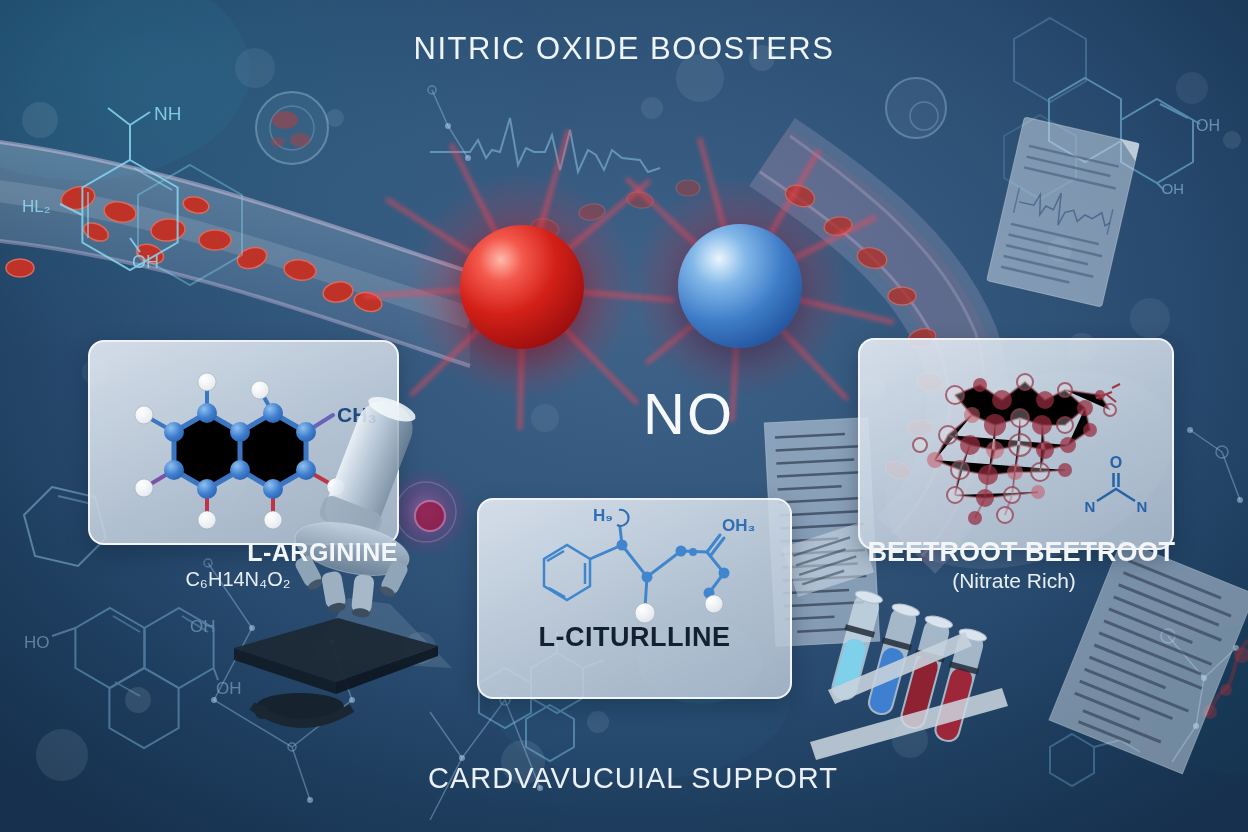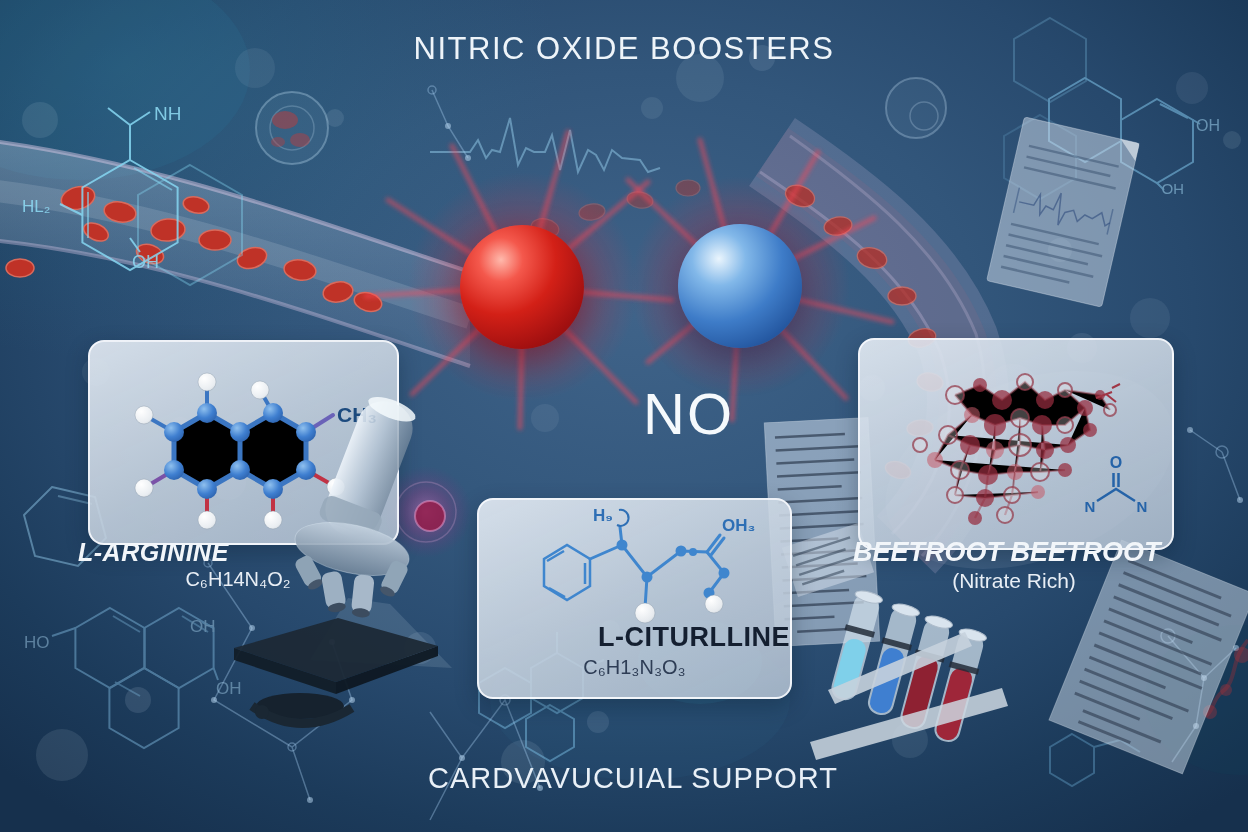--- a/index.html
+++ b/index.html
@@ -26,23 +26,23 @@
     position:absolute;z-index:3;border-radius:16px;
     background:linear-gradient(155deg, rgba(224,232,241,0.93) 0%, rgba(198,210,223,0.88) 55%, rgba(180,194,210,0.85) 100%);
     border:2px solid rgba(250,252,255,0.85);
     box-shadow:0 8px 22px rgba(8,22,40,0.30);
     margin-top:28px;
   }
   #card-arginine{left:88px;top:312px;width:307px;height:201px;}
   #card-citrulline{left:477px;top:470px;width:311px;height:197px;}
   #card-beetroot{left:858px;top:310px;width:312px;height:208px;}
   .card svg{position:absolute;left:0;top:0;}
-  .cit-title{left:0;top:122px;width:100%;text-align:right;color:#141f30;font-size:27px;font-weight:700;letter-spacing:0.5px;}
+  .cit-title{left:0;top:122px;width:100%;text-align:center;color:#141f30;font-size:27px;font-weight:700;letter-spacing:0.5px;}
   .cit-formula{left:0;top:156px;width:100%;text-align:center;color:#2e3d55;font-size:20px;}
-  .under-title{position:absolute;z-index:5;text-align:left;color:#f2f6fa;font-weight:700;font-style:italic;}
+  .under-title{position:absolute;z-index:5;text-align:right;color:#f2f6fa;font-weight:700;}
   .under-sub{position:absolute;z-index:5;text-align:center;color:#e8eef5;font-weight:400;}
   #arg-title{left:78px;top:538px;width:320px;font-size:25px;letter-spacing:0.5px;}
   #arg-formula{left:78px;top:568px;width:320px;font-size:20px;font-weight:400;}
   #beet-title{left:853px;top:537px;width:322px;font-size:27px;font-weight:600;}
   #beet-sub{left:853px;top:569px;width:322px;font-size:21px;}
   .sphere{position:absolute;z-index:3;border-radius:50%;}
   #sphere-red{
     left:460px;top:225px;width:124px;height:124px;
     background:radial-gradient(circle at 33% 28%, #ffb9ac 0%, #f4584c 18%, #d32017 45%, #a21010 75%, #7c0b0c 100%);
     box-shadow:0 12px 34px rgba(110,0,12,0.45);
@@ -428,21 +428,20 @@
           <circle cx="245" cy="73" r="5.5"></circle>
           <circle cx="230" cy="93" r="5.5"></circle>
       </g>
       <circle cx="166" cy="113" r="10" fill="url(#atomWhite2)" stroke="rgba(140,155,170,0.4)"></circle>
       <circle cx="235" cy="104" r="9" fill="url(#atomWhite2)" stroke="rgba(140,155,170,0.4)"></circle>
       <path d="M 140 10 a 8 8 0 1 1 -2 15" stroke="#2e6fb5" stroke-width="2" fill="none"></path>
       <text x="114" y="21" font-size="17" font-weight="bold" fill="#2e6fb5">H₉</text>
       <text x="243" y="31" font-size="17" font-weight="bold" fill="#2e6fb5">OH₃</text>
     </svg>
     <div class="abs cit-title">L-CITURLLINE</div>
-    <div class="abs cit-formula">C₆H1₃N₃O₃</div>
   </div>
 
   <div class="card" id="card-beetroot">
     <svg width="312" height="208" viewBox="0 0 312 208">
       <style>
         .rcf{fill:rgba(150,45,62,0.72);} .rcl{fill:rgba(196,90,104,0.55);}
         .rco{fill:rgba(240,233,238,0.28); stroke:rgba(148,62,78,0.75); stroke-width:2;}
       </style>
       <g stroke="rgba(155,70,84,0.5)" stroke-width="2.2">
         <path d="M 95 55 L 120 45 L 142 60 L 165 42 L 185 60 L 205 50 L 225 68 M 95 55 L 112 75 L 135 85 L 160 78 L 182 85 L 205 85 L 225 68 M 88 95 L 110 105 L 135 110 L 160 105 L 185 110 L 208 105 M 75 120 L 100 130 L 128 135 L 155 132 L 180 132 L 205 130 M 95 155 L 125 158 L 152 155 L 178 152 M 112 75 L 88 95 L 75 120 M 135 85 L 135 110 L 128 135 L 125 158 M 160 78 L 160 105 L 155 132 L 152 155 M 182 85 L 185 110 L 180 132 M 110 105 L 100 130 L 95 155 M 115 178 L 125 158 M 145 175 L 152 155 M 225 68 L 230 90 L 208 105 M 205 50 L 240 55 L 250 70"></path>

